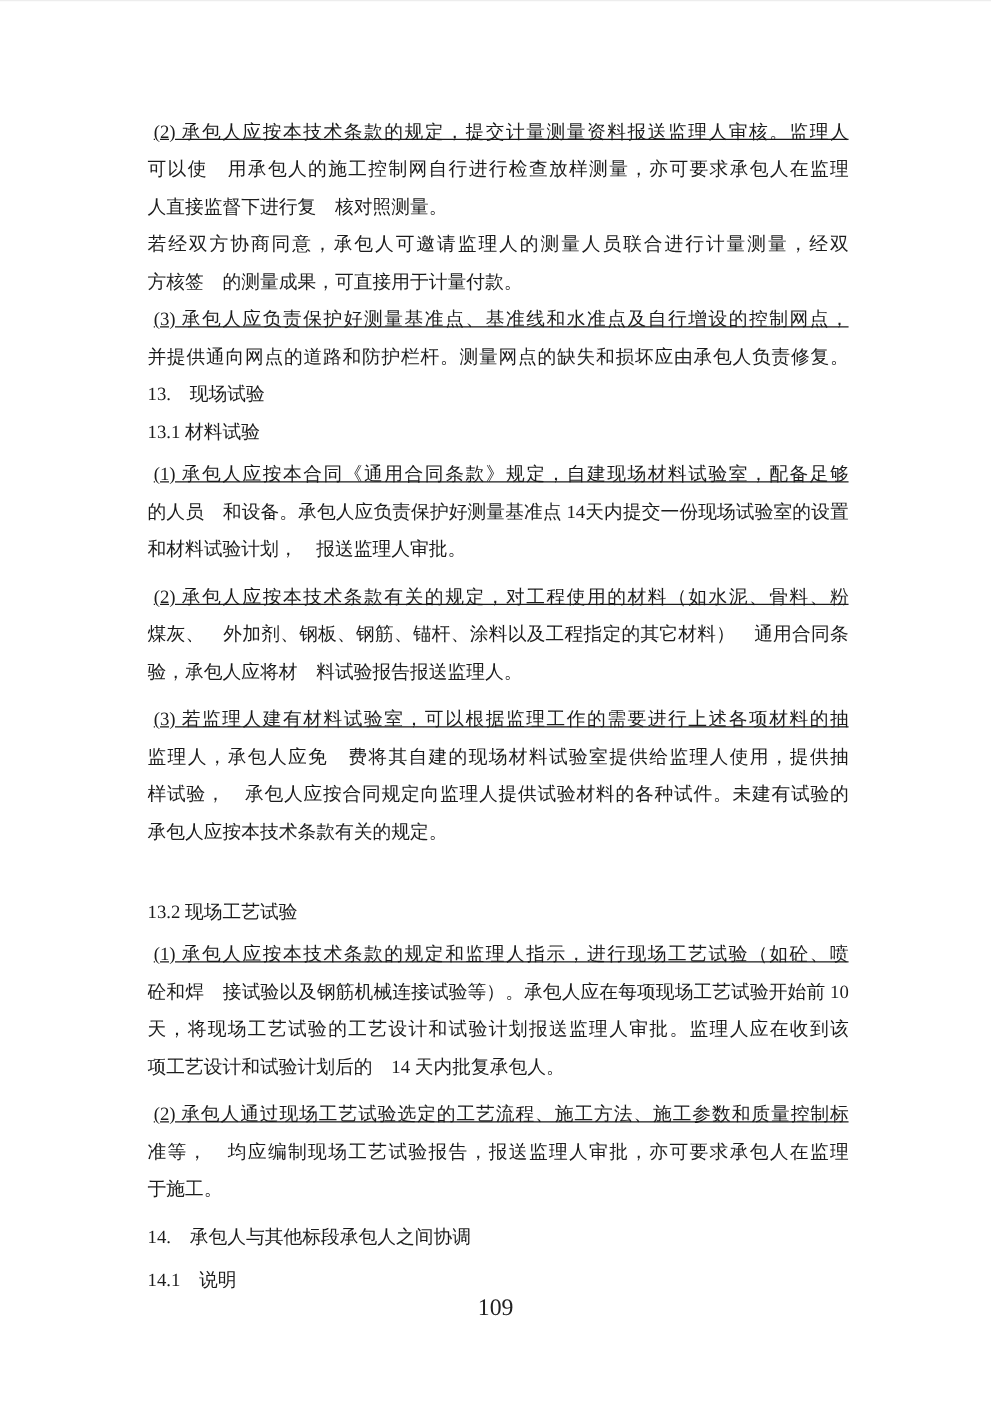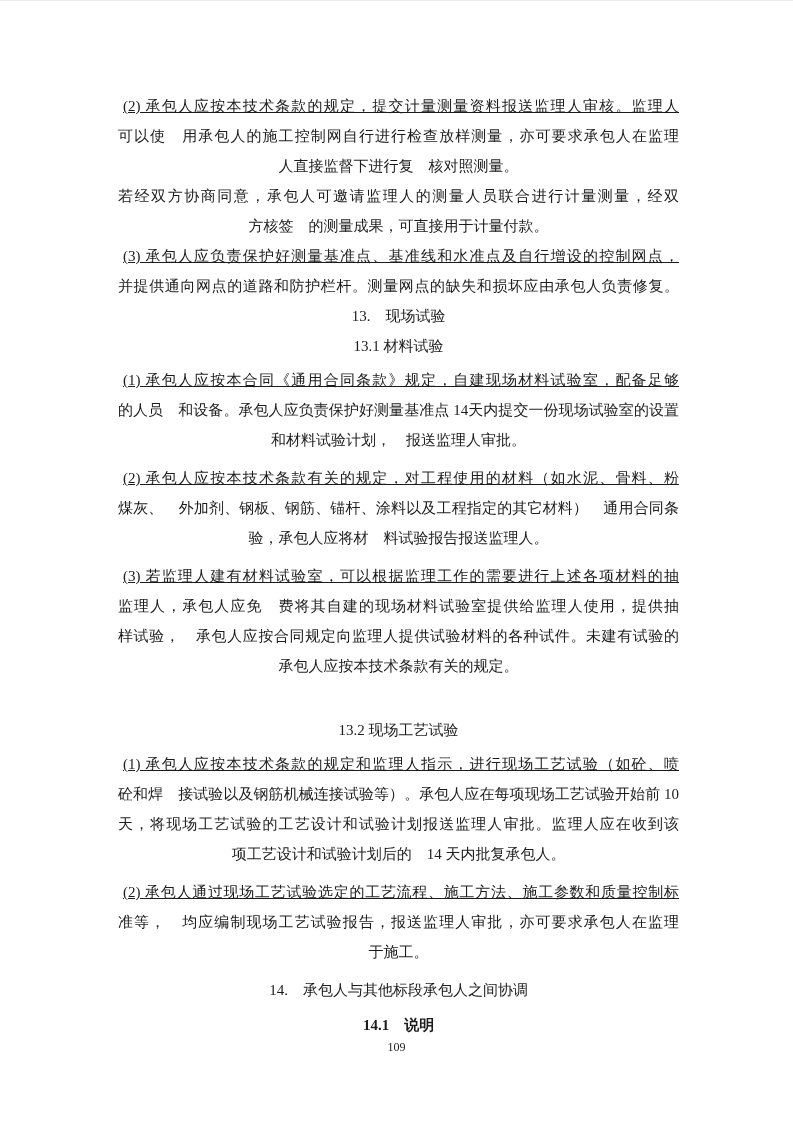--- a/index.html
+++ b/index.html
@@ -22,38 +22,38 @@
     left: 118px;
     top: 90px;
     width: 561px;
     font-size: 15px;
   }
   .block { margin: 0; }
   .line {
     line-height: 30px;
     height: 30px;
     overflow: hidden;
-    text-align: center;
+    text-align: left;
   }
   .line.fill {
     text-align: justify;
     text-align-last: justify;
   }
   .line.ind { padding-left: 5px; text-decoration: underline; }
   .g4  { margin-top: 4px; }
-  .g5  { margin-top: 5px; font-weight: bold; }
+  .g5  { margin-top: 5px; }
   .g8  { margin-top: 8px; }
   .g34 { margin-top: 34px; }
   .page-number {
     position: absolute;
     top: 1036px;
     left: 0;
     width: 100%;
     text-align: center;
-    font-size: 12px;
+    font-size: 19px;
     line-height: 20px;
     color: #222222;
   }
 </style>
 </head>
 <body>
 
 <div class="text-block">
     <div class="block">
       <div class="line fill ind">(2) 承包人应按本技术条款的规定，提交计量测量资料报送监理人审核。监理人</div>

